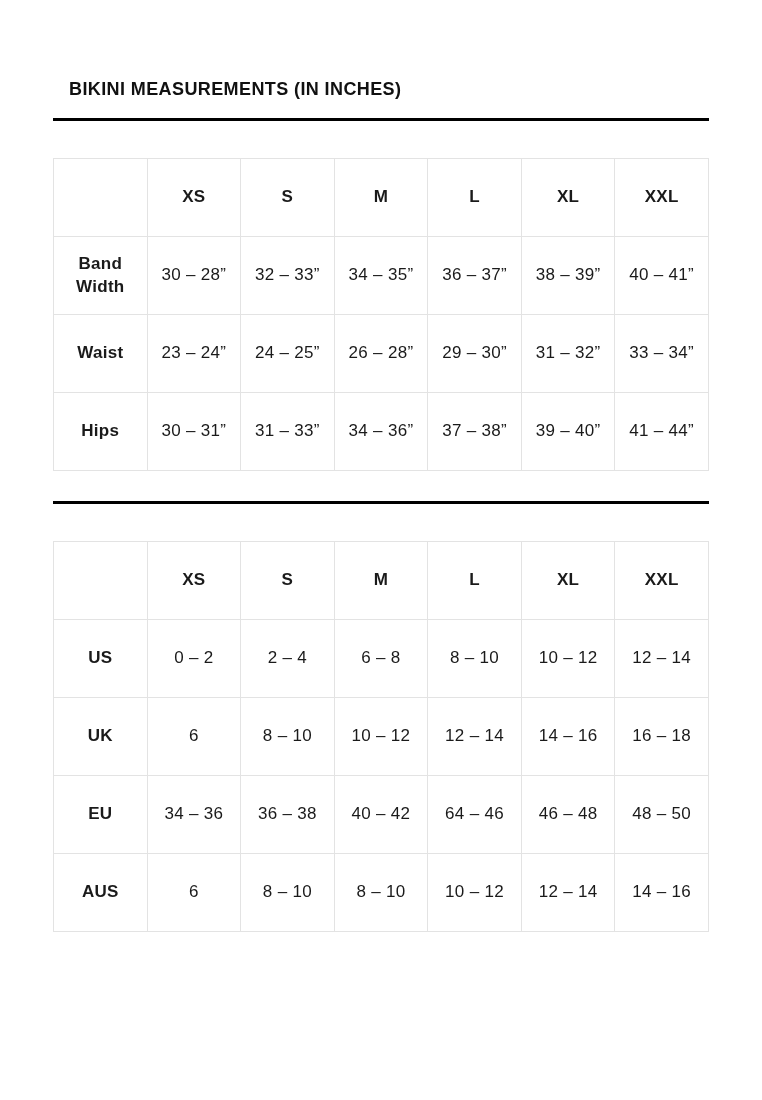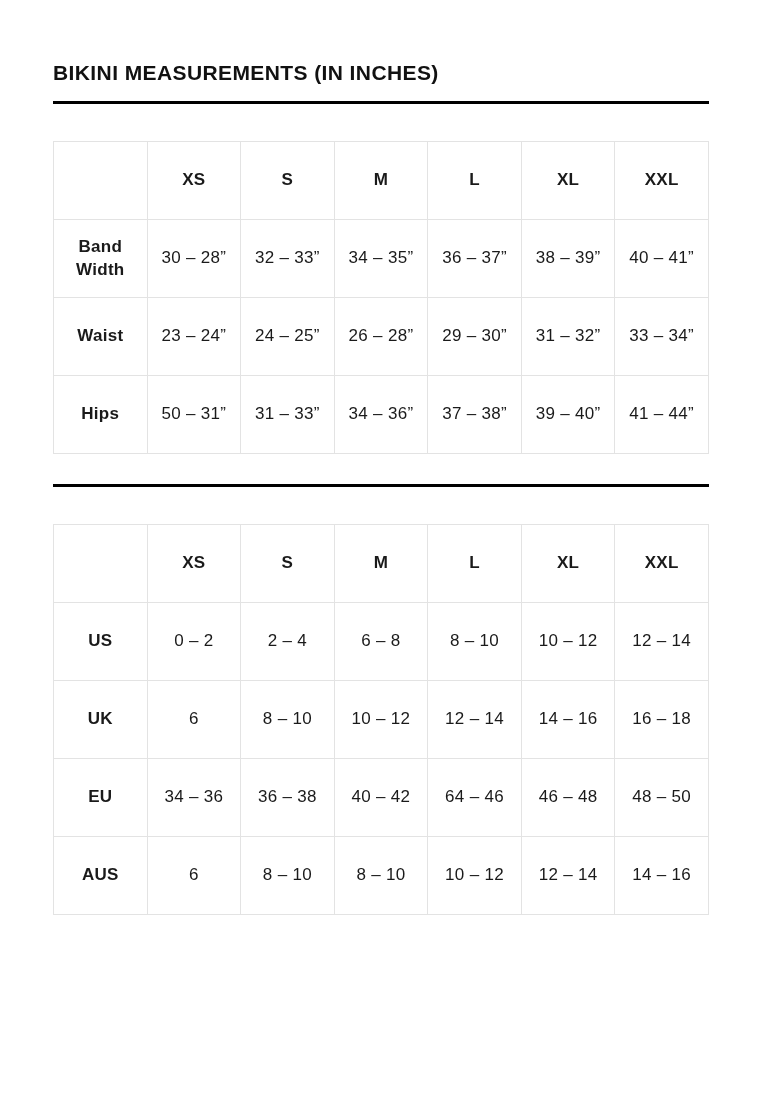--- a/index.html
+++ b/index.html
@@ -12,22 +12,22 @@
   .page {
     width: 656px;
     margin-left: 53px;
     padding-top: 60px;
     padding-bottom: 68px;
   }
   section + section {
     margin-top: 30px;
   }
   .title {
-    margin: 0;
-    font-size: 21px;
+    margin: 16px;
+    font-size: 18px;
     line-height: 26px;
     font-weight: 700;
     letter-spacing: 0.4px;
     color: #111111;
   }
   .rule {
     height: 3px;
     background: #000000;
     margin-top: 15px;
   }
@@ -94,21 +94,21 @@
           <th>Waist</th>
           <td>23 – 24”</td>
           <td>24 – 25”</td>
           <td>26 – 28”</td>
           <td>29 – 30”</td>
           <td>31 – 32”</td>
           <td>33 – 34”</td>
         </tr>
         <tr>
           <th>Hips</th>
-          <td>50 – 31”</td>
+          <td>30 – 31”</td>
           <td>31 – 33”</td>
           <td>34 – 36”</td>
           <td>37 – 38”</td>
           <td>39 – 40”</td>
           <td>41 – 44”</td>
         </tr>
       </tbody>
     </table>
   </section>
 

